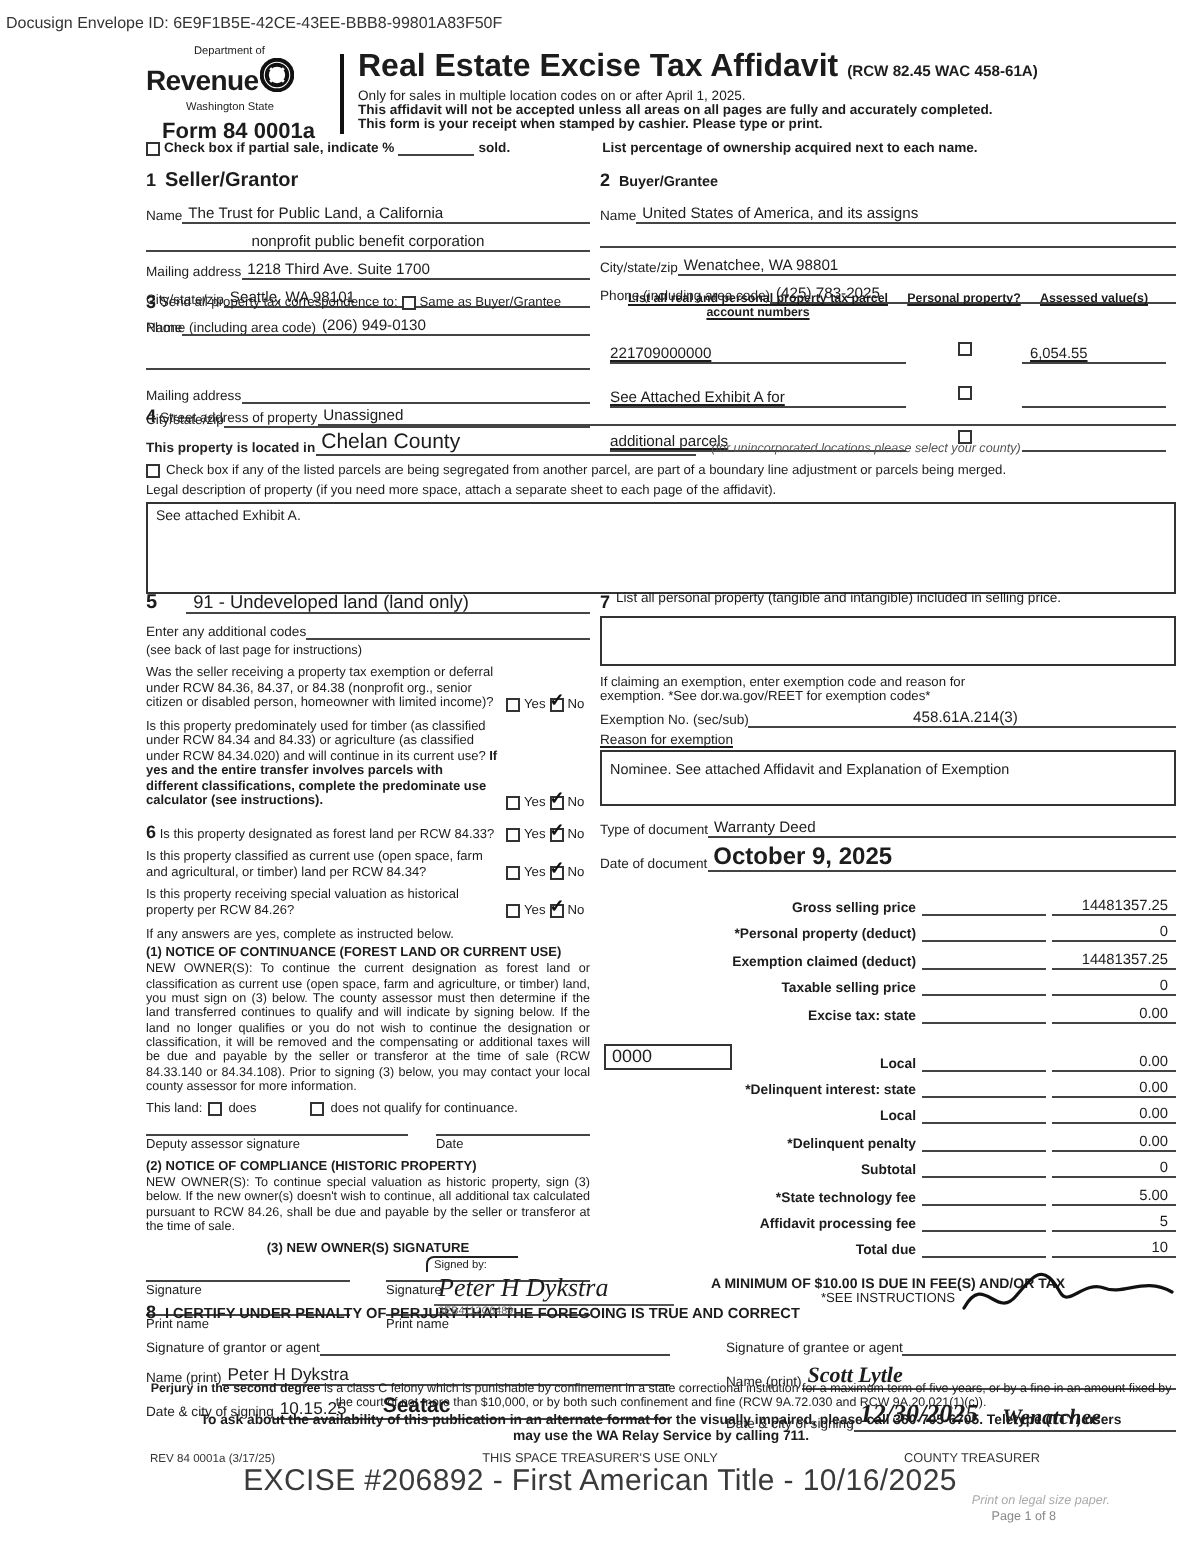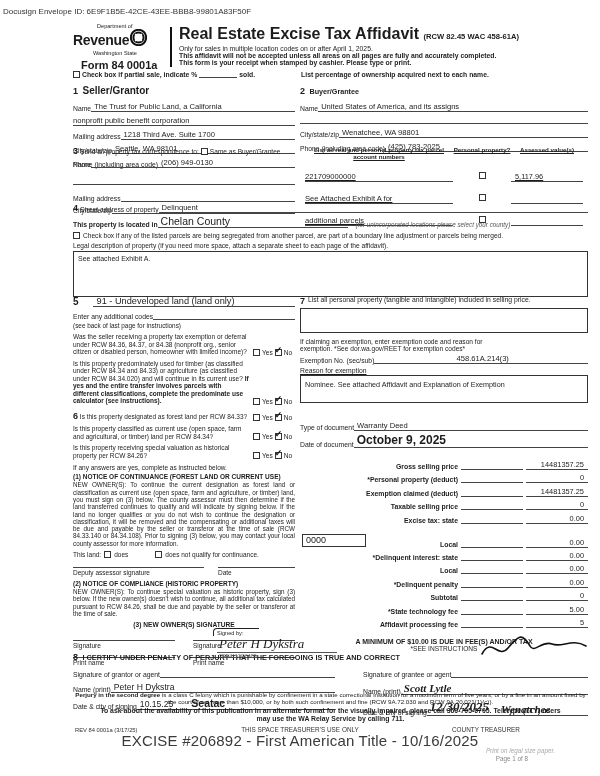--- a/index.html
+++ b/index.html
@@ -73,21 +73,21 @@
   </div>
 
   <div class="abs" style="top:80px;left:73px;width:222px;">
     <div><span class="b" style="font-size:9px;">1</span>
          <span class="b" style="font-size:10px;">Seller/Grantor</span></div>
     <div class="fr">
         <span class="lb">Name</span>
       <span class="vl">The Trust for Public Land, a California</span>
       </div>
     <div class="fr">
-        <span class="vl" style="padding-left:0;">nonprofit public benefit corporation</span>
+        <span class="vl" style="padding-left:0;text-align:center;">nonprofit public benefit corporation</span>
       </div>
     <div class="fr">
         <span class="lb">Mailing address</span>
       <span class="vl">1218 Third Ave. Suite 1700</span>
       </div>
     <div class="fr">
         <span class="lb">City/state/zip</span>
       <span class="vl">Seattle, WA 98101</span>
       </div>
     <div class="fr">
@@ -142,39 +142,39 @@
 
   <div class="abs" style="top:146px;left:305px;width:283px;text-decoration:underline;">
     <div style="display:flex;text-align:center;font-size:6.2px;font-weight:700;line-height:1.15;">
       <div style="width:148px;">List all real and personal property tax parcel account numbers</div>
       <div style="width:58px;">Personal property?</div>
       <div style="width:72px;">Assessed value(s)</div>
     </div>
     <div style="display:flex;align-items:flex-end;margin-top:4px;">
       <div class="blank" style="width:148px;font-size:7.6px;">221709000000</div>
       <div style="width:58px;text-align:center;"><span class="cb"></span></div>
-      <div class="blank" style="width:72px;font-size:7.4px;padding-left:4px;">5,117.96</div>
+      <div class="blank" style="width:72px;font-size:7.4px;padding-left:4px;">6,054.55</div>
     </div>
     <div style="display:flex;align-items:flex-end;margin-top:4px;">
       <div class="blank" style="width:148px;font-size:7.6px;">See Attached Exhibit A for</div>
       <div style="width:58px;text-align:center;"><span class="cb"></span></div>
       <div class="blank" style="width:72px;"></div>
     </div>
     <div style="display:flex;align-items:flex-end;margin-top:4px;">
       <div class="blank" style="width:148px;font-size:7.6px;">additional parcels</div>
       <div style="width:58px;text-align:center;"><span class="cb"></span></div>
       <div class="blank" style="width:72px;"></div>
     </div>
   </div>
 
   <div class="abs" style="top:203px;left:73px;width:515px;">
     <div class="fr" style="margin-top:0;">
       <span class="b" style="font-size:9px;margin-right:2px;">4</span>
       <span class="lb">Street address of property</span>
-      <span class="vl">Delinquent</span>
+      <span class="vl">Unassigned</span>
     </div>
     <div class="fr" style="margin-top:2px;">
       <span class="lb sb">This property is located in</span>
       <span class="vl" style="font-size:10.5px;max-width:190px;">Chelan County</span>
       <span class="i" style="font-size:6.3px;color:#555;margin-left:8px;white-space:nowrap;">(for unincorporated locations please select your county)</span>
     </div>
     <div style="display:flex;align-items:flex-start;gap:3px;margin-top:4px;font-size:6.6px;">
       <span class="cb"></span>
       <span>Check box if any of the listed parcels are being segregated from another parcel, are part of a boundary line adjustment or parcels being merged.</span>
     </div>
@@ -298,21 +298,21 @@
     <div style="font-size:6.6px;margin-top:5px;">If claiming an exemption, enter exemption code and reason for</div>
     <div style="font-size:6.6px;">exemption. *See dor.wa.gov/REET for exemption codes*</div>
 
     <div class="fr" style="margin-top:2px;">
       <span class="lb">Exemption No. (sec/sub)</span>
       <span class="vl" style="text-align:center;">458.61A.214(3)</span>
     </div>
     <div style="font-size:6.8px;margin-top:3px;text-decoration:underline;">Reason for exemption</div>
     <div class="boxed" style="margin-top:1px;height:28px;padding:4px;font-size:7.2px;">Nominee. See attached Affidavit and Explanation of Exemption</div>
 
-    <div class="fr" style="margin-top:18px;">
+    <div class="fr" style="margin-top:6px;">
       <span class="lb">Type of document</span>
       <span class="vl">Warranty Deed</span>
     </div>
     <div class="fr" style="margin-top:2px;">
       <span class="lb">Date of document</span>
       <span class="vl b" style="font-size:12px;">October 9, 2025</span>
     </div>
 
     <div style="margin-top:12px;">
       <div class="fee">
@@ -369,20 +369,25 @@
         </div>
       <div class="fee">
           <span class="fl">*State technology fee</span>
           <span class="fldr"></span>
           <span class="fv">5.00</span>
         </div>
       <div class="fee">
           <span class="fl">Affidavit processing fee</span>
           <span class="fldr"></span>
           <span class="fv">5</span>
+        </div>
+      <div class="fee">
+          <span class="fl">Total due</span>
+          <span class="fldr"></span>
+          <span class="fv">10</span>
         </div>
     </div>
 
     <div class="b" style="font-size:7px;text-align:center;margin-top:10px;">A MINIMUM OF $10.00 IS DUE IN FEE(S) AND/OR TAX</div>
     <div style="font-size:6.6px;text-align:center;">*SEE INSTRUCTIONS</div>
   </div>
 
   <div class="abs" style="top:628px;left:213px;width:138px;z-index:5;">
     <div style="font-size:5.6px;border-left:1.5px solid #222;border-top:1px solid #222;border-radius:4px 0 0 0;padding:1px 0 0 3px;width:46px;">Signed by:</div>
     <div class="script" style="font-size:13px;padding-left:6px;white-space:nowrap;">Peter H Dykstra</div>

